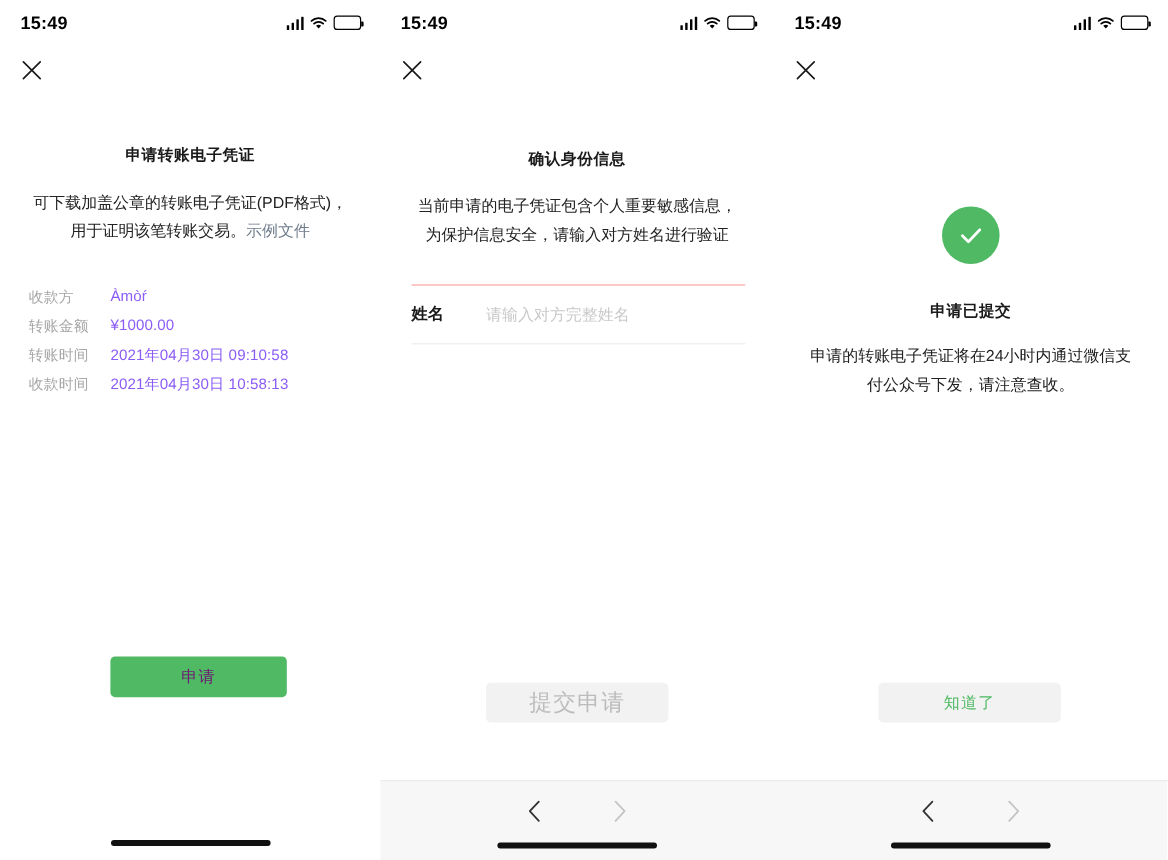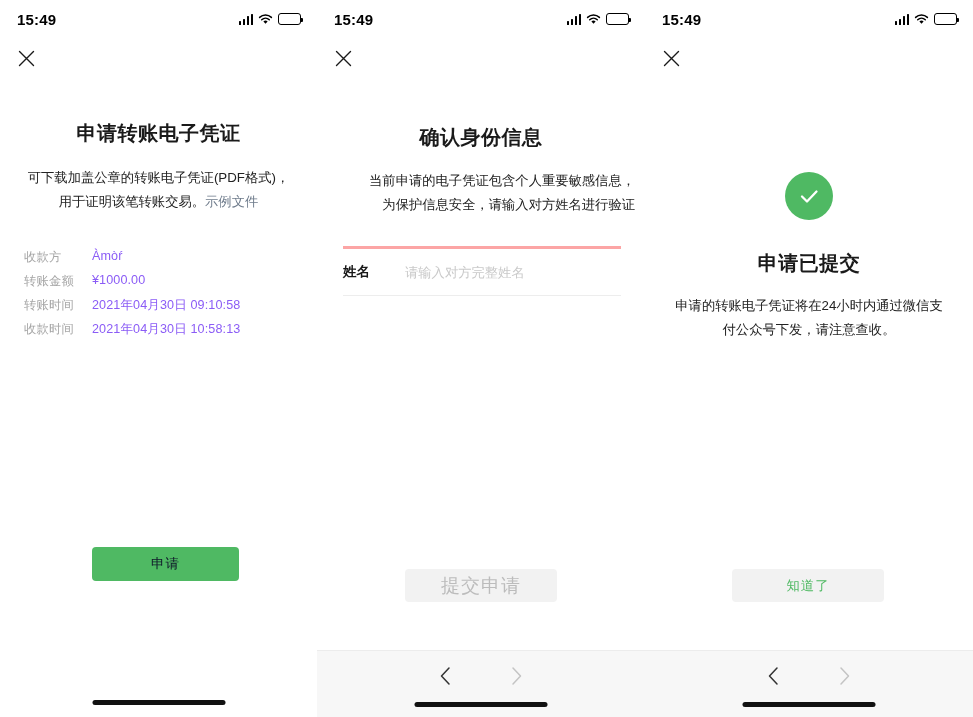--- a/index.html
+++ b/index.html
@@ -78,21 +78,21 @@
     width: 24px; height: 24px;
     display: flex; align-items: center; justify-content: center;
     cursor: pointer;
   }
 
   
   .content { flex: 1 1 auto; position: relative; }
 
   .page-title {
     text-align: center;
-    font-size: 20px;
+    font-size: 13px;
     font-weight: bold;
     color: #1a1a1a;
     letter-spacing: 0.5px;
   }
   .page-desc {
     text-align: center;
     font-size: 13.3px;
     color: #222;
     line-height: 1.78;
     padding: 0 10px;
@@ -127,36 +127,36 @@
     letter-spacing: 0.1px;
   }
 
   .btn-primary {
     position: absolute;
     left: 92px;
     bottom: 136px;
     width: 147px; height: 34px;
     background: #4fb963;
     border: none; border-radius: 4px;
-    color: #0f172a;
+    color: #701a75;
     font-size: 13.5px;
     font-family: inherit;
     letter-spacing: 1px;
     cursor: pointer;
   }
 
   
   .s2-title { margin-top: 46px; }
-  .s2-desc  { margin-top: 18px; text-align: right; }
+  .s2-desc  { margin-top: 18px; }
   .field-group {
     margin-top: 30px;
     padding: 0 24px 0 26px;
   }
   .field-row {
-    border-top: 3px solid #fca5a5;
+    border-top: 1px solid #fca5a5;
     border-bottom: 1px solid #ededed;
     height: 50px;
     display: flex;
     align-items: center;
   }
   .field-label {
     font-size: 13.5px;
     color: #191919;
     font-weight: bold;
     width: 62px;

